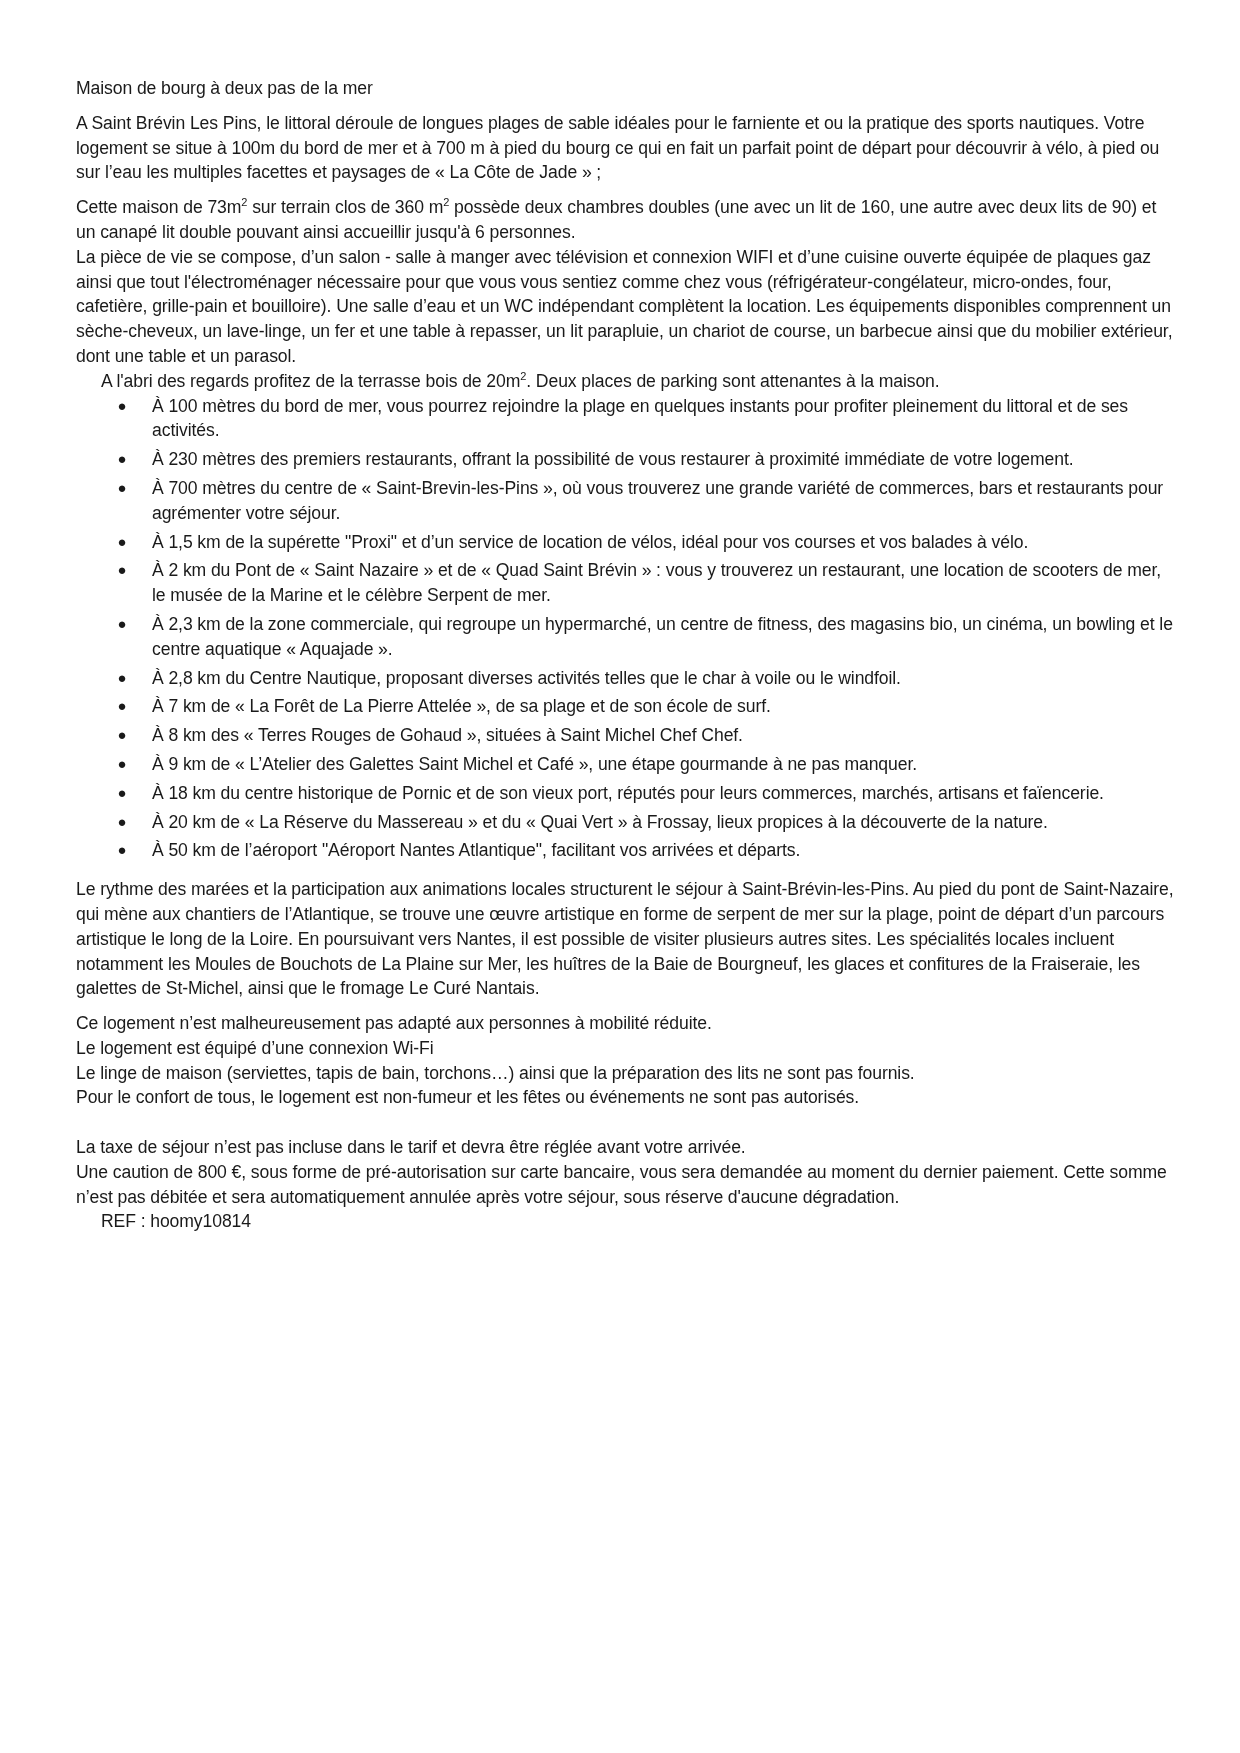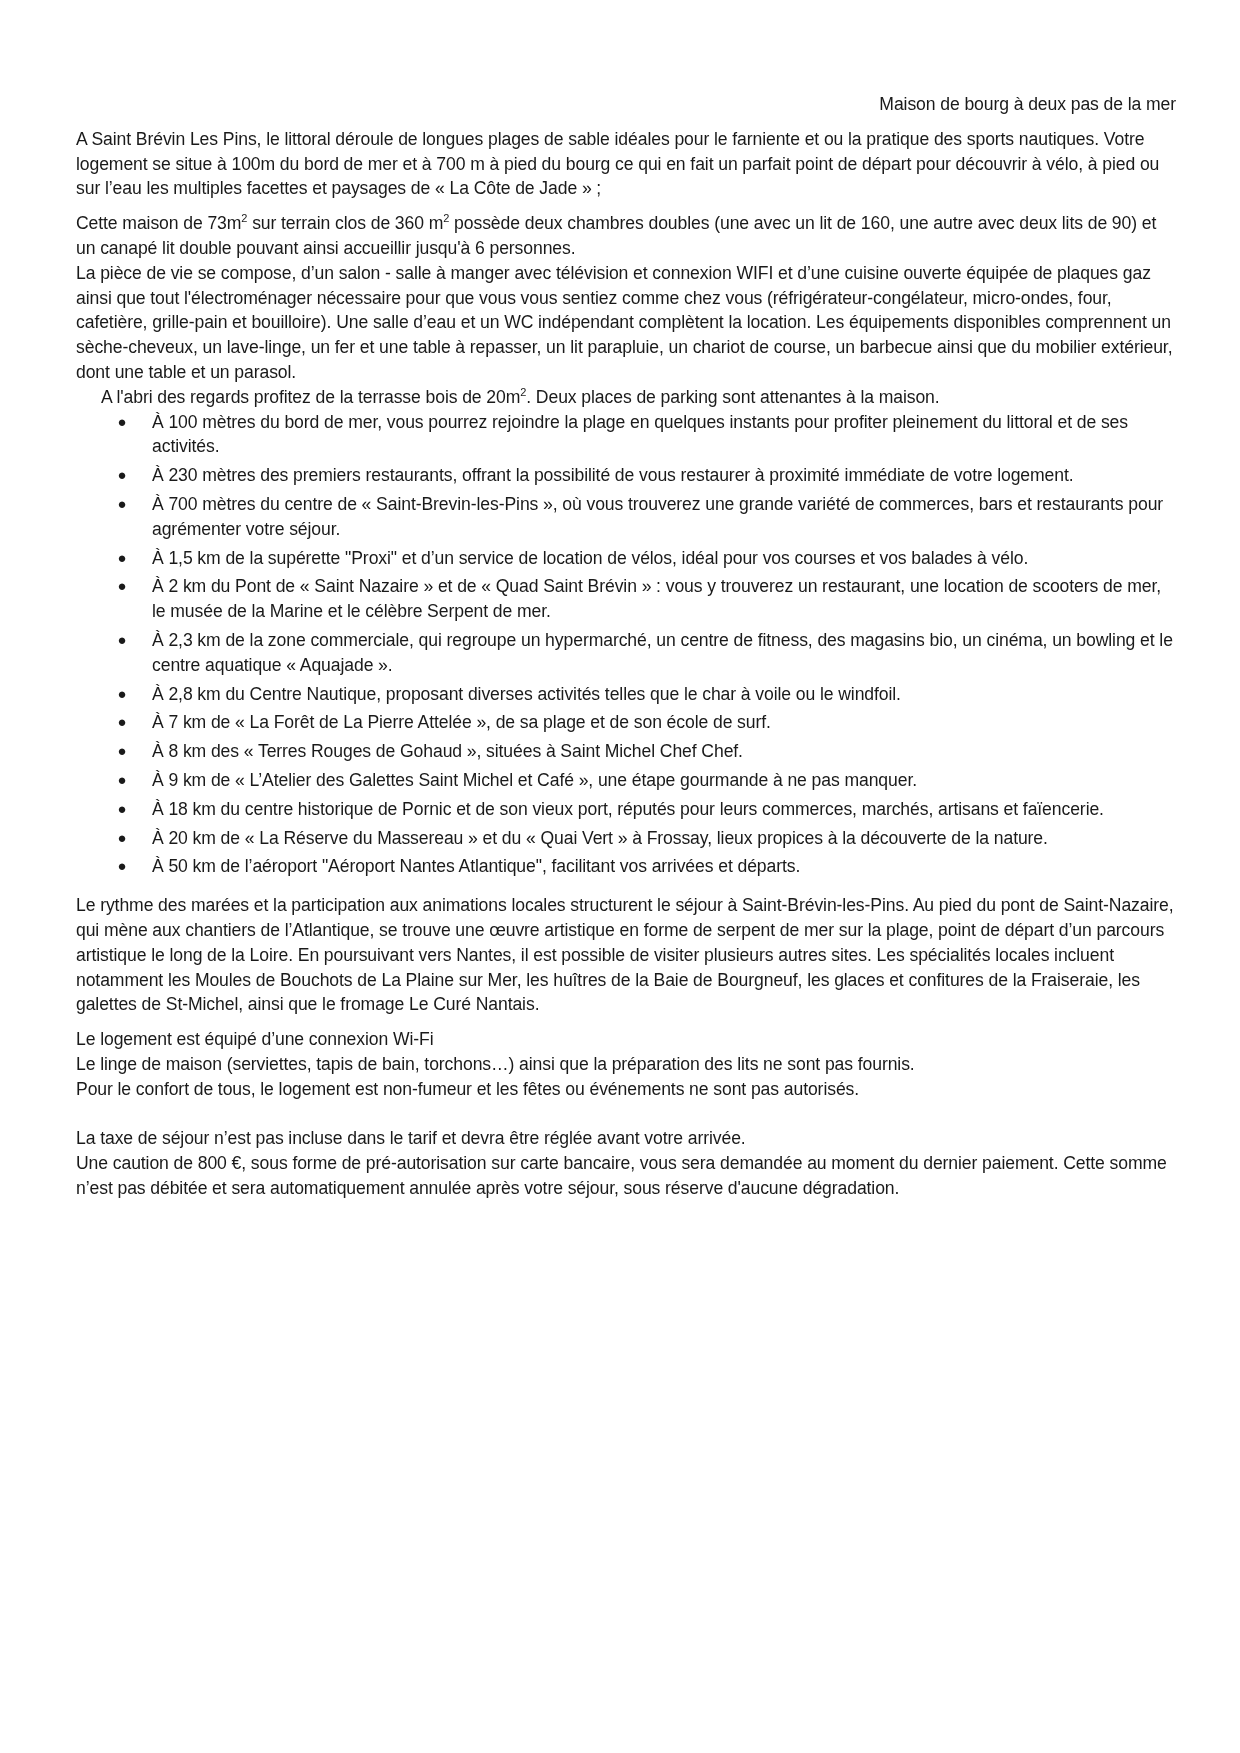--- a/index.html
+++ b/index.html
@@ -17,21 +17,21 @@
     }
     .page {
       position: absolute;
       left: 76px;
       top: 76px;
       width: 1100px;
       font-size: 17.6px;
       line-height: 24.8px;
       letter-spacing: -0.1px;
     }
-    .title { margin: 16px 0 10px 0; text-align: right; }
+    .title { margin: 0 0 10px 0; }
     .para { margin: 0; }
     .gap { height: 10px; }
     .blank { height: 24.8px; }
     sup.sq {
       font-size: 11px;
       line-height: 0;
       vertical-align: 7px;
     }
     ul.poi {
       list-style: none;
@@ -86,22 +86,24 @@
     <li><span class="bullet">●</span><span>À 20 km de « La Réserve du Massereau » et du « Quai Vert » à Frossay, lieux propices à la découverte de la nature.</span></li>
     <li><span class="bullet">●</span><span>À 50 km de l’aéroport "Aéroport Nantes Atlantique", facilitant vos arrivées et départs.</span></li>
   </ul>
 
   <div class="gap"></div>
 
   <p class="para">Le rythme des marées et la participation aux animations locales structurent le séjour à Saint-Brévin-les-Pins. Au pied du pont de Saint-Nazaire, qui mène aux chantiers de l’Atlantique, se trouve une œuvre artistique en forme de serpent de mer sur la plage, point de départ d’un parcours artistique le long de la Loire. En poursuivant vers Nantes, il est possible de visiter plusieurs autres sites. Les spécialités locales incluent notamment les Moules de Bouchots de La Plaine sur Mer, les huîtres de la Baie de Bourgneuf, les glaces et confitures de la Fraiseraie, les galettes de St-Michel, ainsi que le fromage Le Curé Nantais.</p>
 
   <div class="gap"></div>
 
+  <p class="para">Ce logement n’est malheureusement pas adapté aux personnes à mobilité réduite.</p>
   <p class="para">Le logement est équipé d’une connexion Wi-Fi</p>
   <p class="para">Le linge de maison (serviettes, tapis de bain, torchons…) ainsi que la préparation des lits ne sont pas fournis.</p>
   <p class="para">Pour le confort de tous, le logement est non-fumeur et les fêtes ou événements ne sont pas autorisés.</p>
 
   <div class="blank"></div>
 
   <p class="para">La taxe de séjour n’est pas incluse dans le tarif et devra être réglée avant votre arrivée.</p>
   <p class="para">Une caution de 800 €, sous forme de pré-autorisation sur carte bancaire, vous sera demandée au moment du dernier paiement. Cette somme n’est pas débitée et sera automatiquement annulée après votre séjour, sous réserve d'aucune dégradation.</p>
+  <p class="para indent1">REF : hoomy10814</p>
 
 </div>
 
 </body></html>

